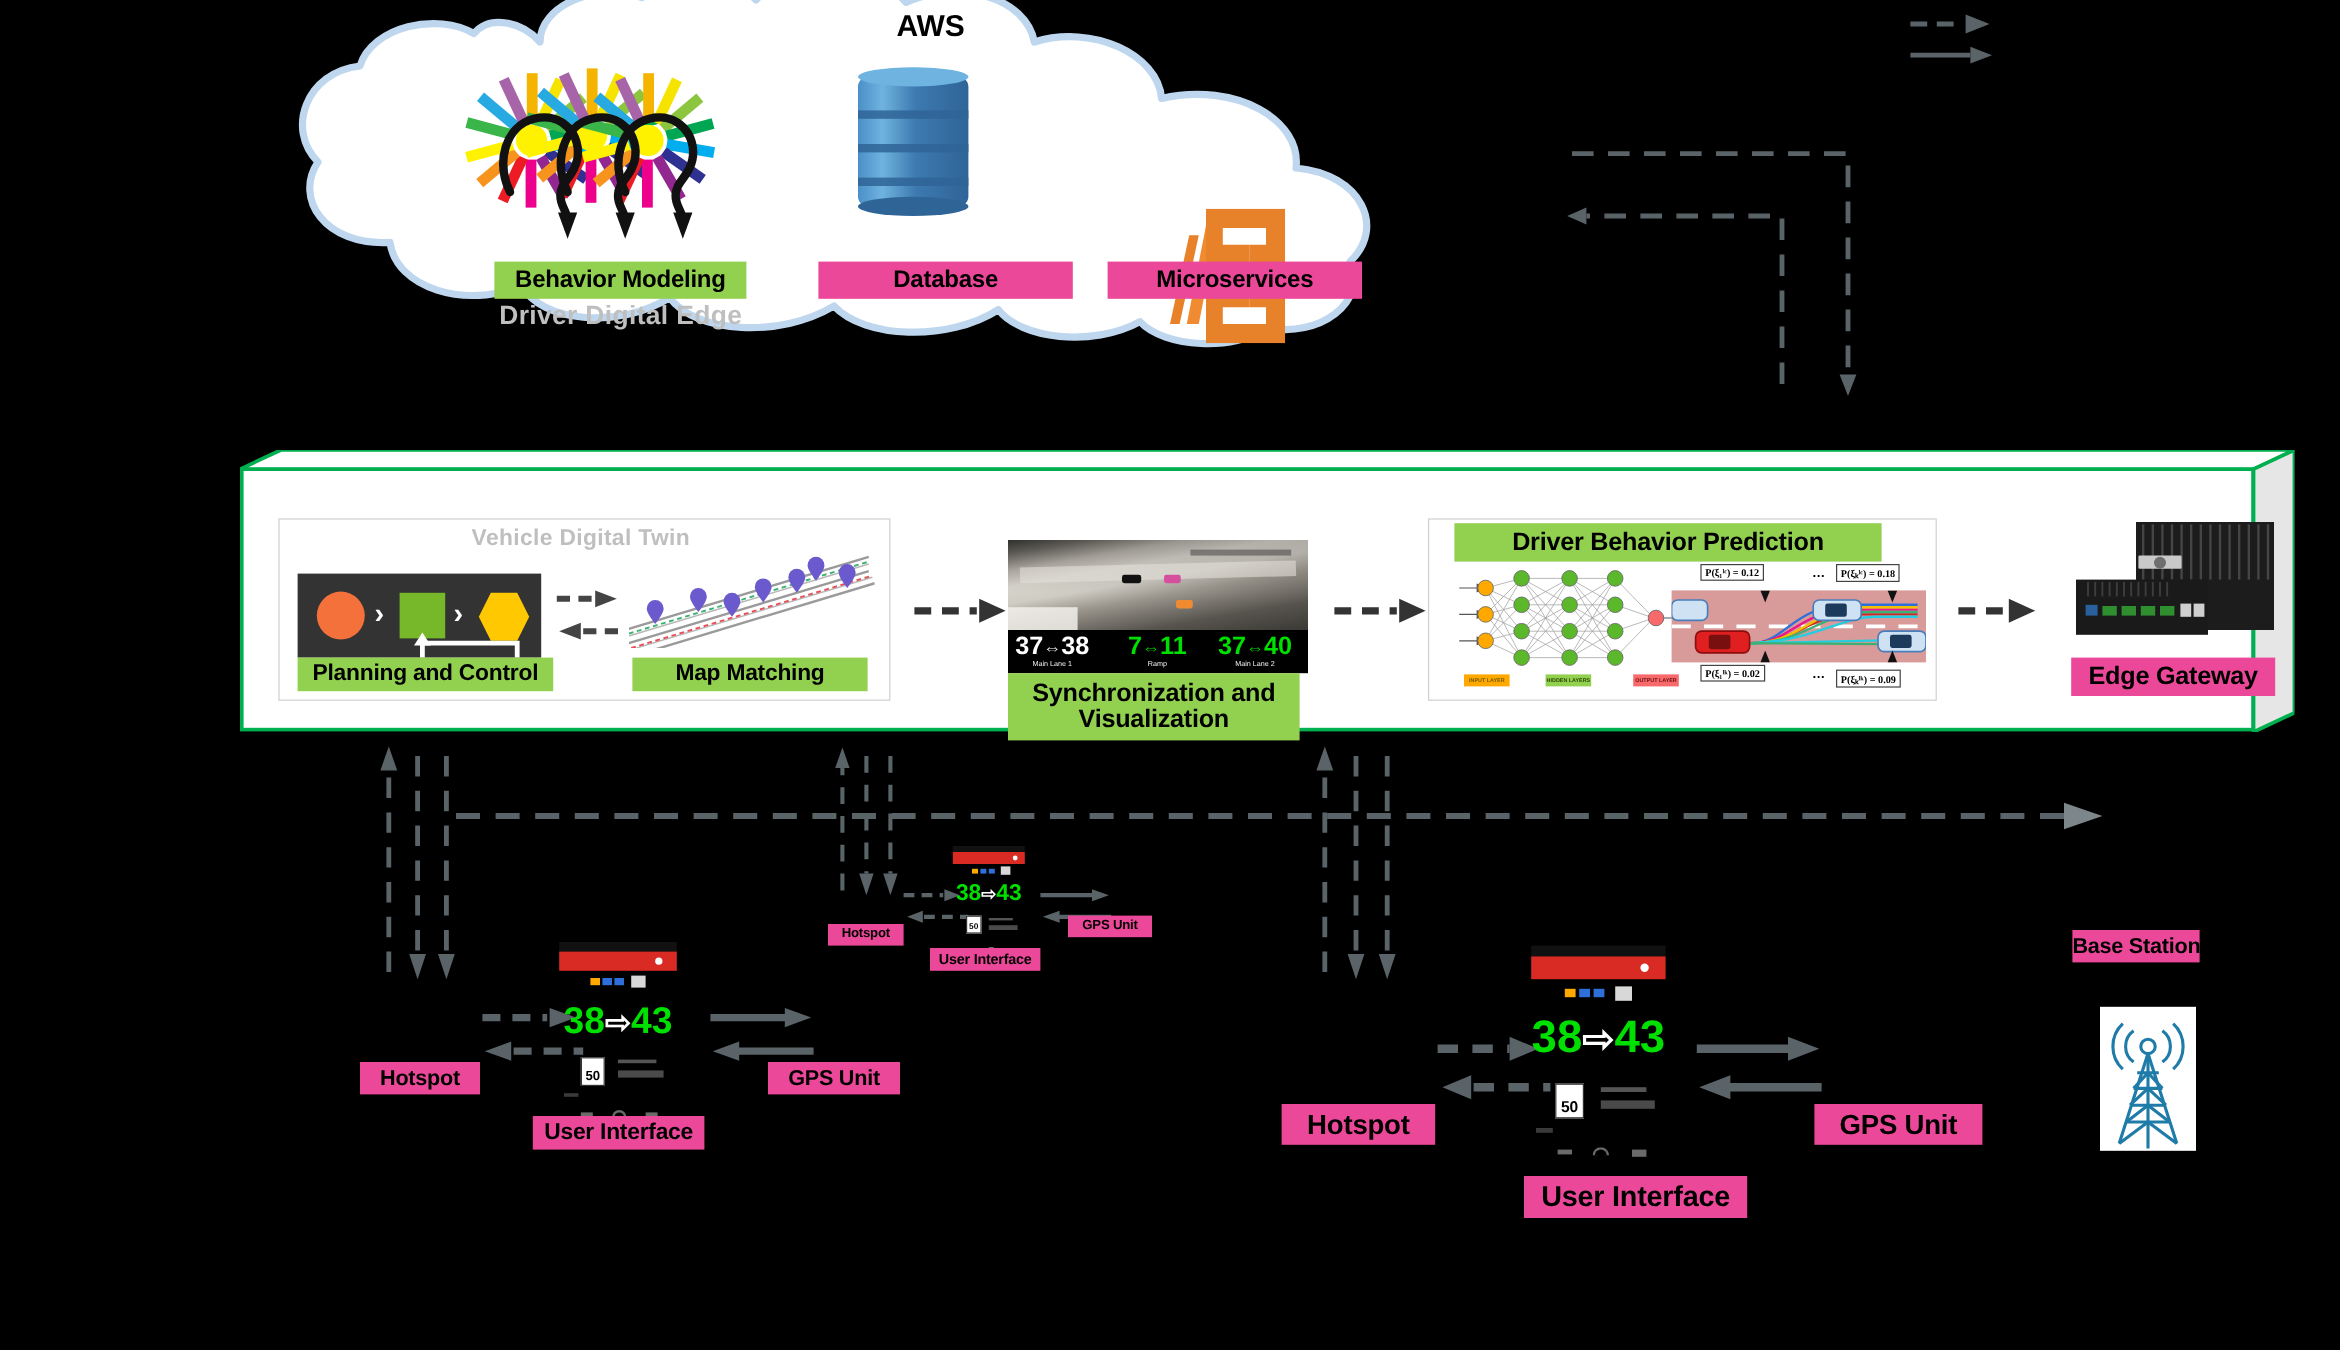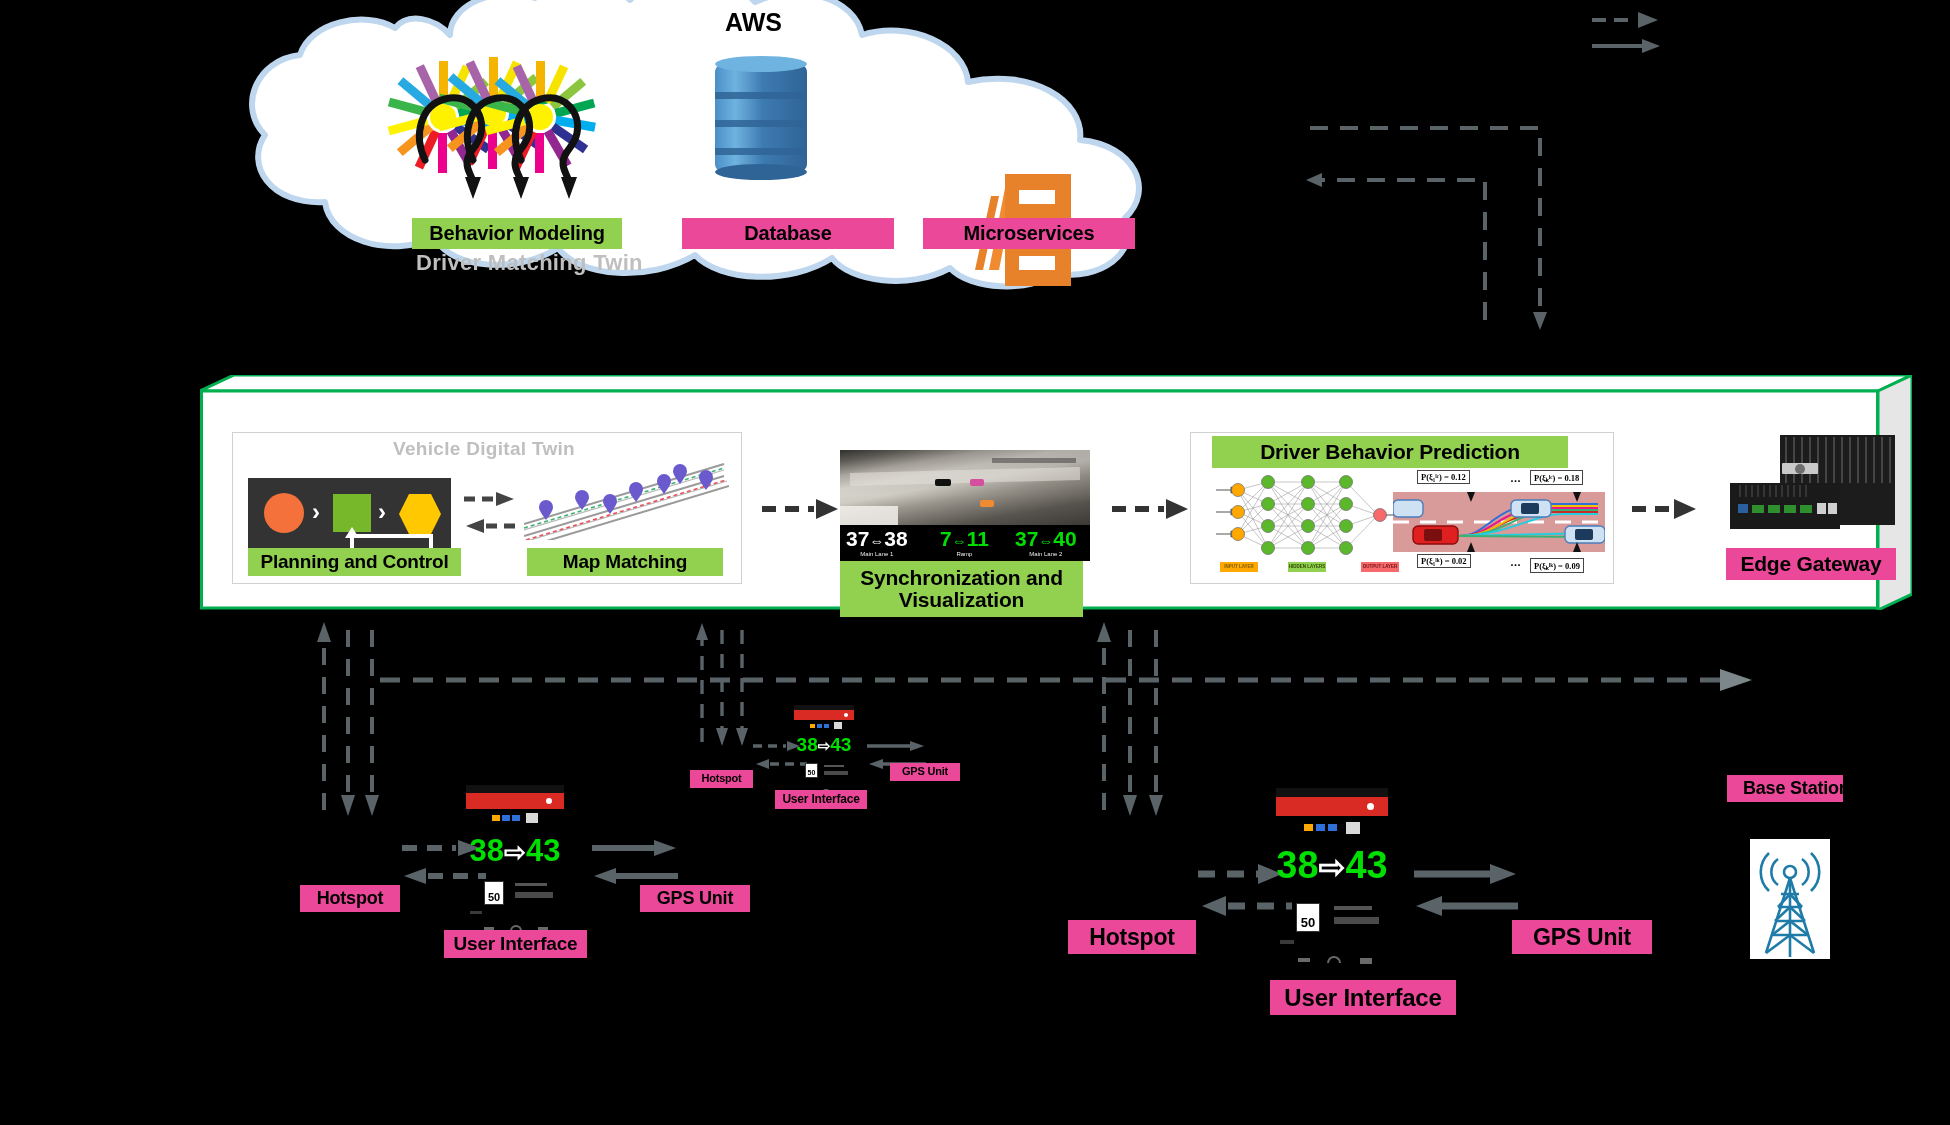--- a/index.html
+++ b/index.html
@@ -17,21 +17,21 @@
     font-weight: bold; color: #000; text-align: center;
     line-height: 1.05; letter-spacing: -0.2px; white-space: nowrap;
   }
   .lbl.green { background: #92D050; }
   .lbl.amber { background: #ec4899; }
 
   
   #cloud-wrap { left: 150px; top: -10px; width: 1120px; height: 300px; }
   #cloud-wrap svg { display: block; }
   .cloud-title {
-    font-size: 25px; font-weight: bold; color: #000;
+    font-size: 25px; font-weight: bold; color: #000; margin-left: 22px;
   }
   .ghost-title { color: #BFBFBF; font-size: 22px; font-weight: bold; letter-spacing: .3px; }
 
   
   .db { width: 92px; height: 112px; position: relative; }
   .db .body {
     position: absolute; inset: 0;
     background: linear-gradient(to right,#4a8fc7 0%,#6fb3e0 22%,#3d7ab0 52%,#2f6497 100%);
     border-radius: 14px/10px;
   }
@@ -165,21 +165,21 @@
       <g fill="#111">
         <path d="M80,122 l16,0 l-8,22 Z"></path>
         <path d="M128,122 l16,0 l-8,22 Z"></path>
         <path d="M176,122 l16,0 l-8,22 Z"></path>
       </g>
     </g>
   </svg>
 </div>
 
 <div class="abs lbl green" style="left:412px; top:218px; width:210px; font-size:20px; padding:5px 0;">Behavior Modeling</div>
-<div class="abs ghost-title" style="left:416px; top:250px;">Driver Matching Twin</div>
+<div class="abs ghost-title" style="left:416px; top:250px;">Driver Digital Edge</div>
 
 <div class="abs db" style="left:715px; top:62px;">
   <div class="body"></div>
   <div class="cap" style="top:-6px; background:#6fb3e0;"></div>
   <div class="seam" style="top:30px;"></div>
   <div class="seam" style="top:58px;"></div>
   <div class="seam" style="top:86px;"></div>
   <div class="cap" style="bottom:-6px; background:#2f6497;"></div>
 </div>
 <div class="abs lbl amber" style="left:682px; top:218px; width:212px; font-size:20px; padding:5px 0;">Database</div>
@@ -519,21 +519,21 @@
       <path d="M28,46 A16,16 0 0,1 28,20"></path>
       <path d="M52,46 A16,16 0 0,0 52,20"></path>
       <circle cx="40" cy="33" r="6"></circle>
       <path d="M40,39 L16,114 M40,39 L64,114"></path>
       <path d="M22,96 L58,96 M25,82 L55,82 M28,68 L52,68 M31,55 L49,55"></path>
       <path d="M16,114 L40,96 L64,114 M22,96 L40,82 L58,96 M25,82 L40,68 L55,82 M28,68 L40,55 L52,68"></path>
       <line x1="40" y1="39" x2="40" y2="118"></line>
     </g>
   </svg>
 </div>
-<div class="abs lbl amber" style="left:1727px; top:775px; width:116px; font-size:18px; padding:4px 16px;">Base Station</div>
+<div class="abs lbl amber" style="left:1727px; top:775px; width:106px; font-size:18px; padding:4px 0;">Base Station</div>
 
 <svg class="abs" style="left:380px; top:660px;" width="1380" height="40">
   <line x1="0" y1="20" x2="1340" y2="20" stroke="#5A6468" stroke-width="5" stroke-dasharray="20 13"></line>
   <polygon points="1340,9 1372,20 1340,31" fill="#7d878b"></polygon>
 </svg>
 
 <svg class="abs" style="left:310px; top:620px;" width="80" height="200">
   <g stroke="#5A6468" stroke-width="4" fill="none">
     <line x1="14" y1="190" x2="14" y2="22" stroke-dasharray="17 12"></line>
     <line x1="38" y1="10" x2="38" y2="175" stroke-dasharray="17 12"></line>

